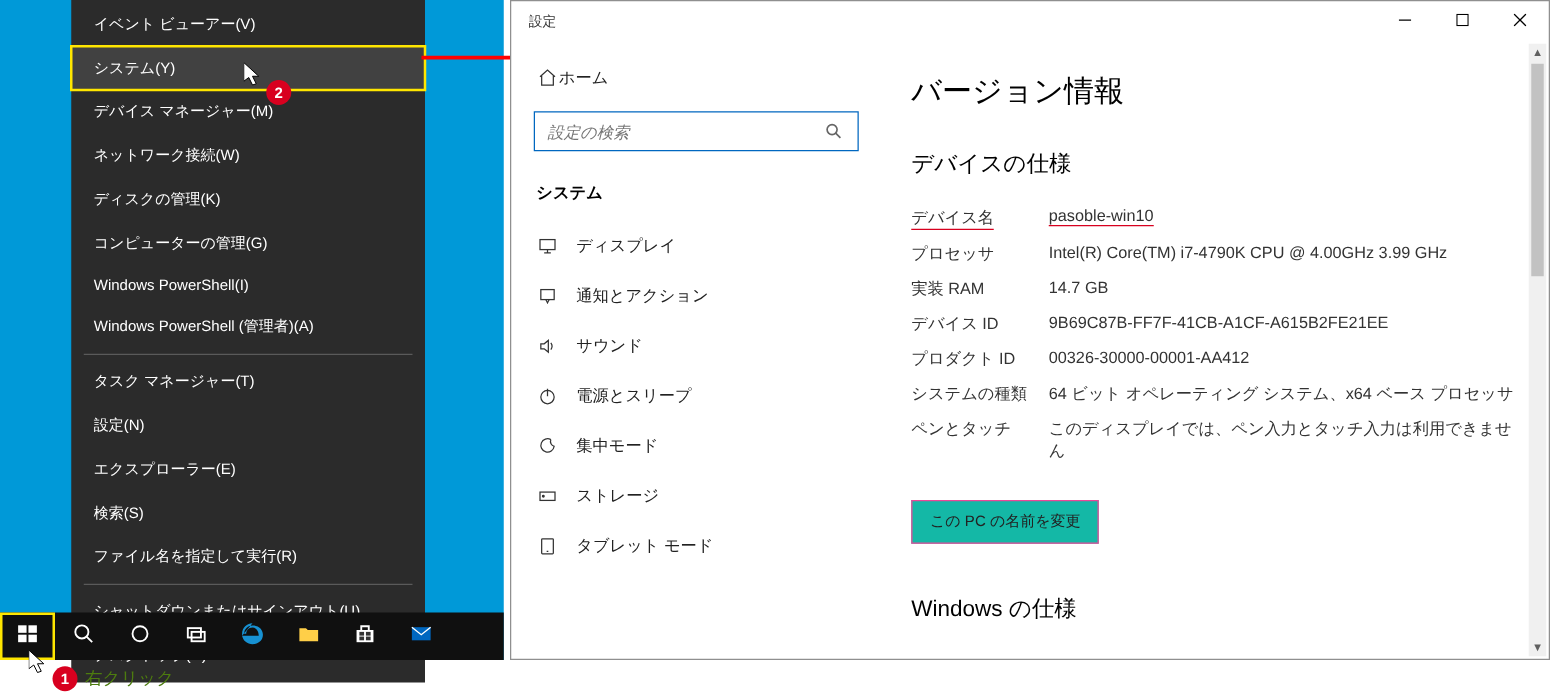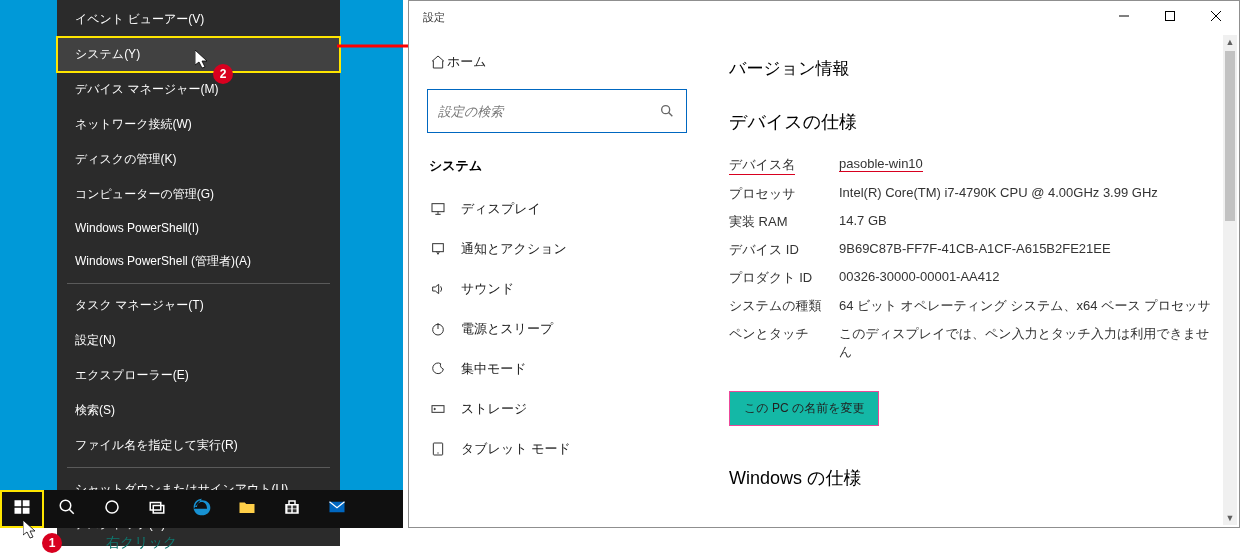--- a/index.html
+++ b/index.html
@@ -106,21 +106,21 @@
 }
 .badge1 {
   width: 20px; height: 20px;
   border-radius: 50%;
   background: #d8001f;
   color: #fff;
   font-size: 12px;
   font-weight: bold;
   display: flex; align-items: center; justify-content: center;
 }
-.footer-txt { color: #0f766e; font-size: 14px; margin-left: 38px; }
+.footer-txt { color: #4d7c0f; font-size: 14px; }
 
 
 .settings {
   position: absolute;
   left: 408px; top: 0;
   width: 832px; height: 528px;
   background: #fff;
   border: 1px solid #8f8f8f;
   display: flex;
   flex-direction: column;
@@ -161,21 +161,21 @@
 }
 .side-home {
   display: flex; align-items: center; 
   padding: 10px 8px 14px 8px;
   font-size: 13px;
   color: #222;
 }
 .side-search {
   margin: 4px 16px 16px 6px;
   border: 1px solid #0067c0;
-  height: 44px;
+  height: 32px;
   display: flex; align-items: center;
   padding: 0 10px;
 }
 .side-search input {
   flex: 1; border: none; outline: none;
   font-size: 13px; color: #666;
   font-style: italic;
   background: transparent;
 }
 .side-heading {
@@ -195,21 +195,21 @@
   color: #333;
 }
 .icon-slot svg { width: 16px; height: 16px; }
 
 .set-content {
   flex: 1;
   padding: 24px 20px 0 20px;
   overflow-y: auto;
 }
 .content-h1 {
-  font-size: 17px;
+  font-size: 24px;
   font-weight: 400;
   margin-bottom: 30px;
 }
 .content-h2 {
   font-size: 18px;
   font-weight: 400;
   margin: 10px 0 22px;
 }
 .spec-row {
   display: flex;

